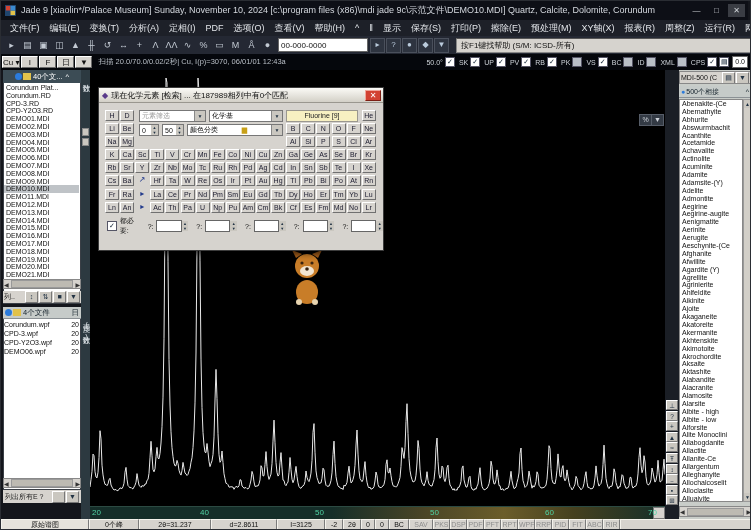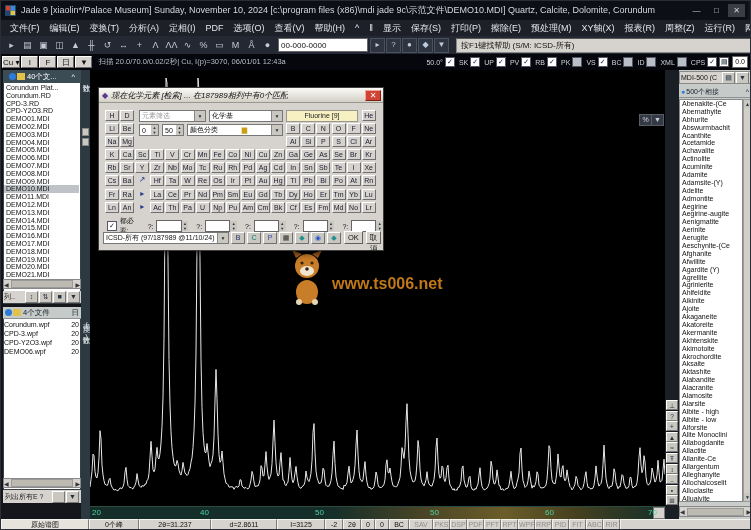--- a/index.html
+++ b/index.html
@@ -27,21 +27,21 @@
   #tb2 .t-btn{min-width:17px;margin-left:1px;}
   #scaninfo{color:#b9bfc7;font-size:7.5px;margin-left:6px;white-space:nowrap;}
   #checksarea{margin-left:auto;display:flex;align-items:center;margin-right:4px;color:#cfd4da;font-size:7px;}
   .chk{display:flex;align-items:center;margin-left:4px;}
   .cb{width:8px;height:8px;background:#fff;border:1px solid #556;color:#123;font-size:7px;line-height:8px;text-align:center;margin-left:2px;overflow:hidden;}
   .cb.off{background:#b9bfc7;}
   .spinbox{background:#fff;border:1px solid #666;color:#111;font-size:7px;height:10px;line-height:10px;padding:0 2px;margin-left:3px;}
   
   .panehdr{display:flex;align-items:center;font-size:7.5px;}
   #pane1{left:2px;top:69px;width:78px;height:234px;background:#fff;border:1px solid #3a3f46;box-sizing:border-box;}
-  #p1hdr{left:2px;top:69px;width:78px;height:13px;background:#3c4c55;color:#fff;box-sizing:border-box;padding:0 6px;}
+  #p1hdr{left:2px;top:69px;width:78px;height:13px;background:#3c4c55;color:#fff;box-sizing:border-box;padding:0 12px;}
   .dot{width:7px;height:7px;border-radius:50%;background:#2b7bdc;margin-right:1px;}
   .fold{width:8px;height:7px;background:#e2c24a;margin-right:2px;}
   #p1list{left:3px;top:83px;width:75px;height:194px;overflow:hidden;font-size:7px;color:#111;}
   .file-item{height:7.8px;line-height:7.8px;white-space:nowrap;padding-left:2px;}
   .file-item.sel{background:#bfc3c7;}
   .hscroll{display:flex;align-items:center;background:#d6d3ce;border:1px solid #888;box-sizing:border-box;font-size:6px;color:#333;}
   .hs-thumb{flex:1;background:#bdbab2;border:1px solid #999;height:6px;margin:0 2px;}
   #p1scroll{left:2px;top:278px;width:78px;height:10px;}
   #p1ctrl{left:2px;top:290px;width:78px;height:12px;background:#d6d3ce;display:flex;align-items:center;font-size:7px;color:#222;padding:0 1px;box-sizing:border-box;}
   .cbtn{width:11px;height:10px;background:#cac7c0;border:1px solid;border-color:#fff #777 #777 #fff;font-size:7px;line-height:9px;text-align:center;margin-left:1px;color:#234;}
@@ -336,21 +336,20 @@
         <path d="M8 8 L4 0 L14 4 Z" fill="#a75f1a"></path>
         <path d="M30 8 L34 0 L24 4 Z" fill="#a75f1a"></path>
         <ellipse cx="19" cy="21" rx="7" ry="5" fill="#f2e6d2"></ellipse>
         <circle cx="14" cy="13" r="1.6" fill="#3a2410"></circle>
         <circle cx="24" cy="13" r="1.6" fill="#3a2410"></circle>
         <circle cx="19" cy="19" r="1.8" fill="#3a2410"></circle>
         <ellipse cx="19" cy="42" rx="11" ry="12" fill="#c87d28"></ellipse>
         <circle cx="11" cy="52" r="3" fill="#e8d4b0"></circle>
         <circle cx="27" cy="52" r="3" fill="#e8d4b0"></circle>
       </svg>
-      <span class="abs" id="wm-url">www.ts006.net</span>
     </div>
     <span class="chartminibtn abs" style="left:549px;top:44px;">%</span>
     <span class="chartminibtn abs" style="left:561px;top:44px;">▼</span>
   </div>
 
   <div id="axis" class="abs">
     <span id="gridbtn" class="abs"></span>
   <span class="xtick" style="left: 2px;">20</span>
       <span class="xtick" style="left: 110px;">40</span>
       <span class="xtick" style="left: 225px;">50</span>
@@ -469,21 +468,21 @@
       <div class="seg dim" style="width: 17px;">PID</div>
       <div class="seg dim" style="width: 17px;">FIT</div>
       <div class="seg dim" style="width: 17px;">ABC</div>
       <div class="seg dim" style="width: 17px;">RIR</div>
       <div class="seg dim" style="flex: 1 1 0%;"></div>
     </div>
 
   <div id="dlg" class="abs">
     <div id="dlgtitle">
       <span style="color:#5a3a8a;margin-right:3px;">◆</span>
-      <span style="white-space:nowrap;overflow:hidden;font-style:italic;">现在化学元素 [检索] ... 在187989相列中有0个匹配</span>
+      <span style="white-space:nowrap;overflow:hidden;">现在化学元素 [检索] ... 在187989相列中有0个匹配</span>
       <span id="dlgclose">✕</span>
     </div>
     <div id="ptgrid">
         <span class="el" style="left: 6px; top: 22px;">H</span>
         <span class="el" style="left: 21.1px; top: 22px;">D</span>
         <span class="el" style="left: 262.7px; top: 22px;">He</span>
         <span class="el" style="left: 6px; top: 35px;">Li</span>
         <span class="el" style="left: 21.1px; top: 35px;">Be</span>
         <span class="el" style="left: 187.2px; top: 35px;">B</span>
         <span class="el" style="left: 202.3px; top: 35px;">C</span>
@@ -646,34 +645,15 @@
           <span>▲</span>
           <span>▼</span>
         </span>
         <span style="margin-left: 8px;">?:</span>
         <span class="spinbox" style="width: 20px;"></span>
         <span style="display: inline-flex; flex-direction: column; font-size: 4px; line-height: 5px; background: rgb(202, 199, 192); width: 7px; text-align: center; color: rgb(34, 51, 68);">
           <span>▲</span>
           <span>▼</span>
         </span>
       </div>
-    <div id="botrow">
-      <div class="dcombo" style="position:relative;width:126px;flex:0 0 126px;">
-        <span style="overflow:hidden;white-space:nowrap;">ICSD-所有 (97/187989 @11/10/24)</span>
-        <span class="da">▼</span>
-      </div>
-      <span id="dlgletters" style="display:flex;">
-          <span class="lbtn" style="color: rgb(26, 42, 90);">B</span>
-          <span class="lbtn" style="color: rgb(10, 122, 122);">C</span>
-          <span class="lbtn" style="color: rgb(51, 68, 170);">P</span>
-          <span class="lbtn" style="color: rgb(51, 51, 51);">▦</span>
-        </span>
-      <span id="dlgdiamonds" style="display:flex;">
-          <span class="lbtn" style="color: rgb(31, 143, 143);">◆</span>
-          <span class="lbtn" style="color: rgb(34, 85, 204);">◉</span>
-          <span class="lbtn" style="color: rgb(31, 143, 143);">◆</span>
-        </span>
-      <span class="okbtn">OK</span>
-      <span class="okbtn">取消</span>
-    </div>
   </div>
 
 </div>
 
 </body></html>

